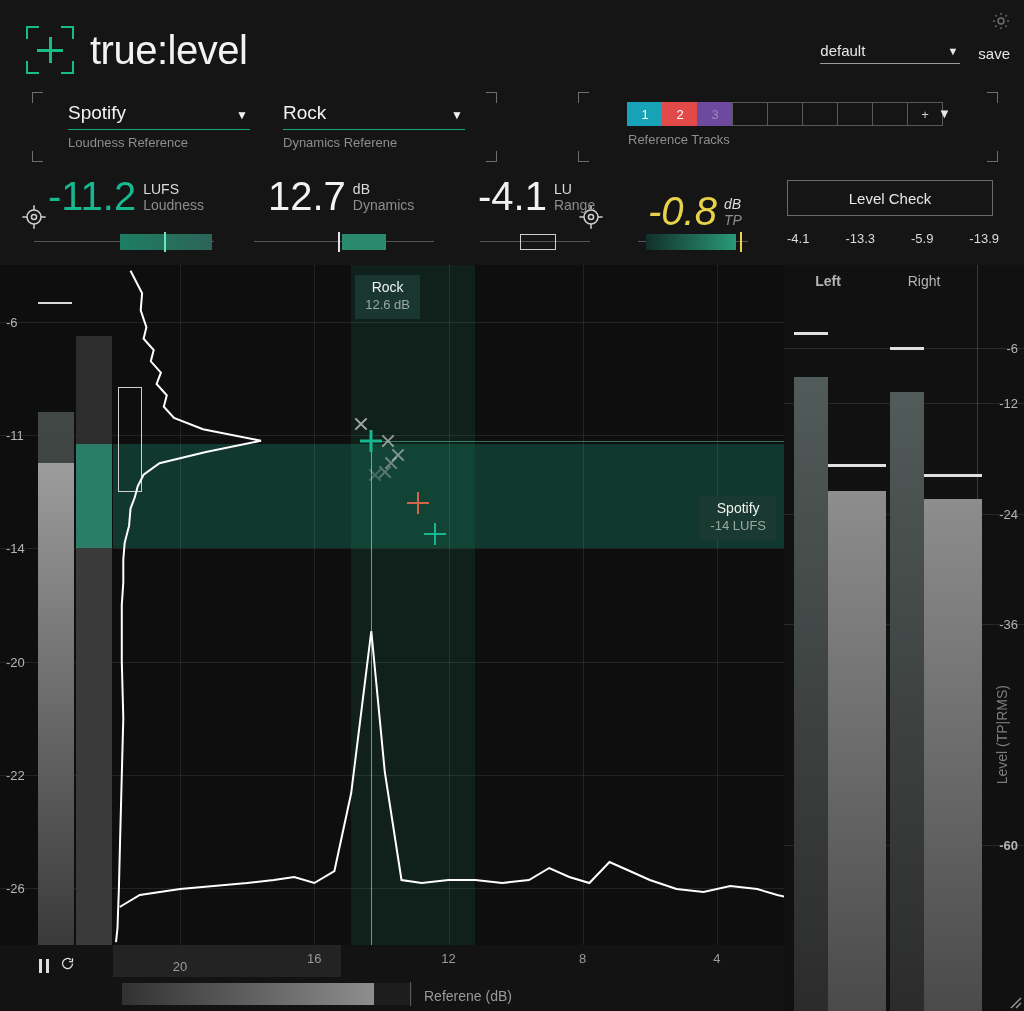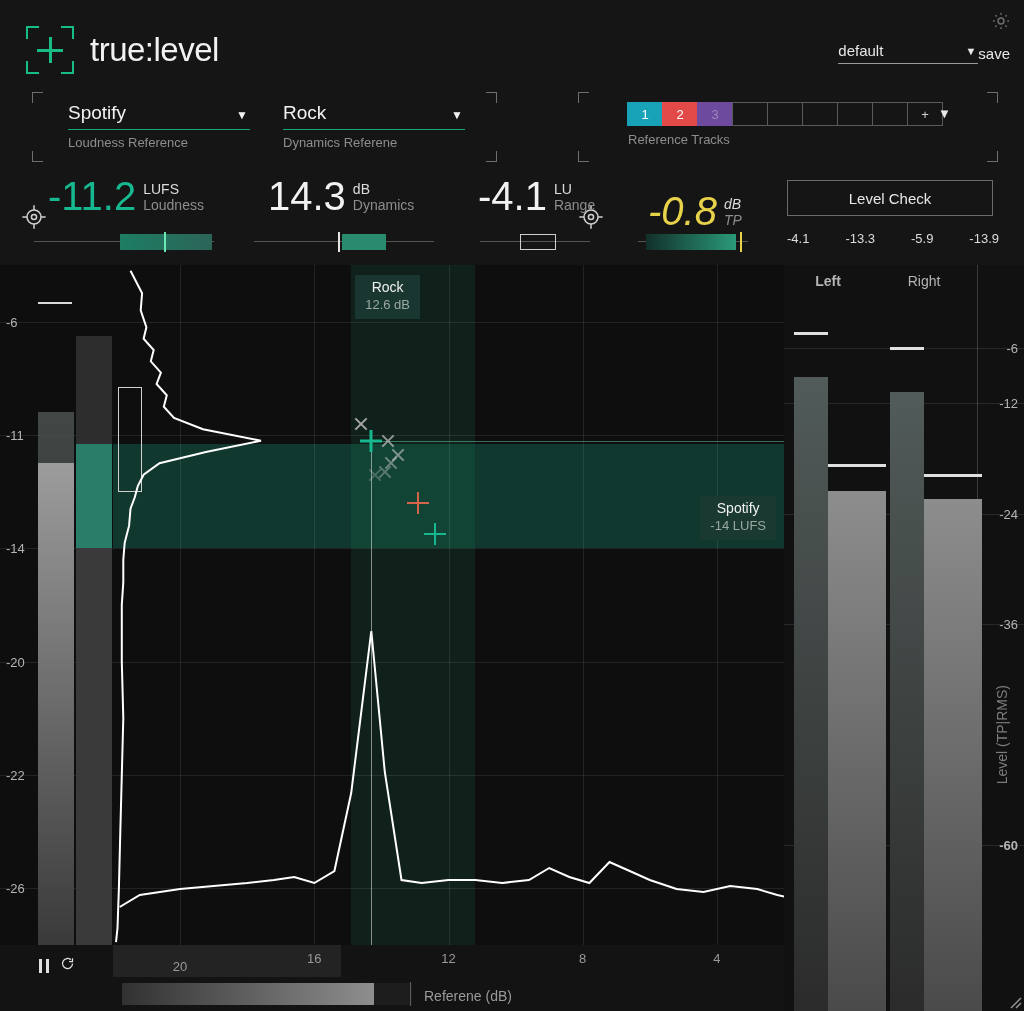--- a/index.html
+++ b/index.html
@@ -21,24 +21,24 @@
   .logo-mark .br { position: absolute; width: 13px; height: 13px; border: 2px solid #18bd83; }
   .logo-mark .tl { left: 0; top: 0; border-right: none; border-bottom: none; }
   .logo-mark .tr { right: 0; top: 0; border-left: none; border-bottom: none; }
   .logo-mark .bl { left: 0; bottom: 0; border-right: none; border-top: none; }
   .logo-mark .brr { right: 0; bottom: 0; border-left: none; border-top: none; }
   .logo-mark .ch { position: absolute; left: 50%; top: 50%; transform: translate(-50%,-50%);
                    width: 26px; height: 26px; }
   .logo-mark .ch:before, .logo-mark .ch:after { content:""; position:absolute; background:#18bd83; }
   .logo-mark .ch:before { left: 50%; top: 0; width: 3px; height: 26px; margin-left: -1.5px; }
   .logo-mark .ch:after { top: 50%; left: 0; height: 3px; width: 26px; margin-top: -1.5px; }
-  .logo-text { font-size: 33px; letter-spacing: -0.5px; color: #f2f2f2; font-weight: 400; }
-
-  
-  .preset-row { position: absolute; right: 14px; top: 42px; display: flex; align-items: center; }
+  .logo-text { font-size: 40px; letter-spacing: -0.5px; color: #f2f2f2; font-weight: 400; }
+
+  
+  .preset-row { position: absolute; right: 14px; top: 42px; display: flex; align-items: center; gap: 18px; }
   .preset-sel { width: 140px; position: relative; }
   .preset-sel .val { font-size: 15px; color: #e8e8e8; padding-bottom: 4px; }
   .preset-sel .line { height: 1px; background: #9a9a9a; }
   .preset-sel .caret { position: absolute; right: 2px; top: 3px; font-size: 11px; color: #e8e8e8; }
   .save-btn { font-size: 15px; color: #e8e8e8; cursor: pointer; }
 
   
   .selbar { position: absolute; left: 0; top: 88px; width: 1024px; height: 78px; }
   .bracket-group { position: absolute; }
   .bracket-group .cb { position: absolute; width: 11px; height: 11px; border: 1px solid #6e6e6e; }
@@ -243,21 +243,21 @@
     </div>
   </div>
 
   <div class="readouts" id="readout-host">
       <div class="ro" style="left: 48px; top: 6px;"><span class="num" style="color:#17b890">-11.2</span><span class="units"><span class="u1">LUFS</span><span class="u2">Loudness</span></span></div>
       <div class="meterline" style="left: 34px; top: 62px; width: 180px;">
         <div class="rail"></div>
         <div class="fill" style="left:86px;width:92px;background:linear-gradient(90deg,#1d7d63,#2c6458);"></div>
         <div class="tick" style="left:130px;background:#6ee7b7;"></div>
       </div>
-      <div class="ro" style="left: 268px; top: 6px;"><span class="num" style="color:#f2f2f2">14.3</span><span class="units"><span class="u1">dB</span><span class="u2">Dynamics</span></span></div>
+      <div class="ro" style="left: 268px; top: 6px;"><span class="num" style="color:#f2f2f2">12.7</span><span class="units"><span class="u1">dB</span><span class="u2">Dynamics</span></span></div>
       <div class="meterline" style="left: 254px; top: 62px; width: 180px;">
         <div class="rail"></div>
         <div class="fill" style="left:88px;width:44px;background:#2a8a6e;"></div>
         <div class="tick" style="left:84px;background:#e5e5e5;"></div>
       </div>
       <div class="ro" style="left: 478px; top: 6px;"><span class="num" style="color:#f2f2f2">-4.1</span><span class="units"><span class="u1">LU</span><span class="u2">Range</span></span></div>
       <div class="meterline" style="left: 480px; top: 62px; width: 110px;">
         <div class="rail"></div>
         <div class="box" style="left:40px;width:36px;"></div>
       </div>

